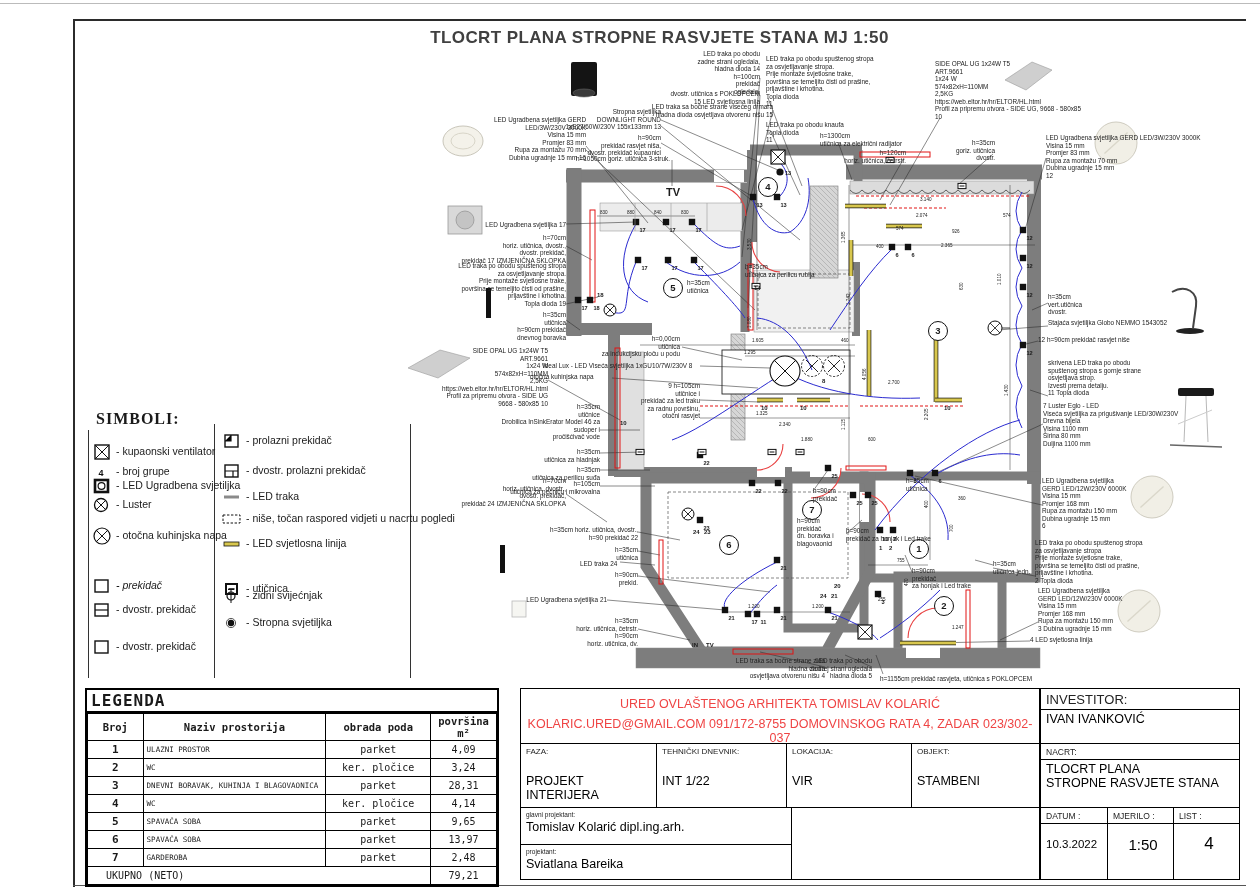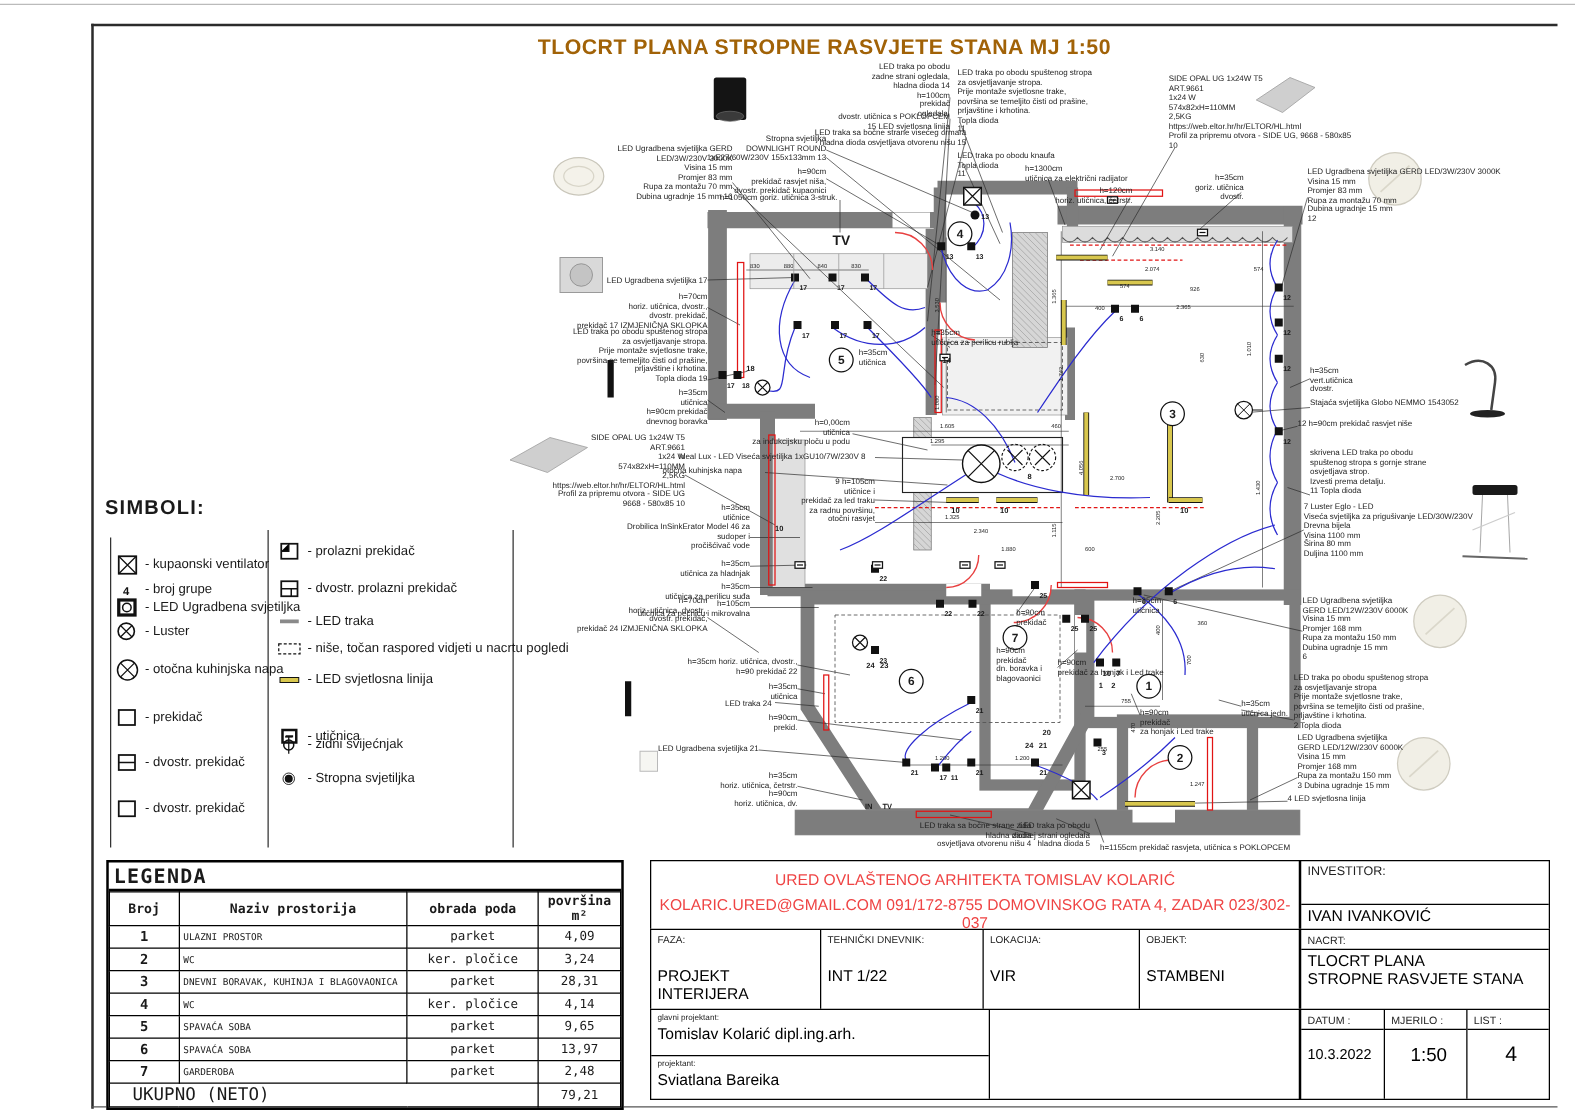--- a/index.html
+++ b/index.html
@@ -3,24 +3,24 @@
 <meta charset="utf-8">
 <style>
   html,body{margin:0;padding:0;}
   body{width:1260px;height:894px;position:relative;background:#fff;
        font-family:"Liberation Sans",sans-serif;overflow:hidden;color:#1a1a1a;}
   .frame-top{position:absolute;left:73px;top:19px;width:1173px;height:0;border-top:2.5px solid #2b2b2b;}
   .frame-left{position:absolute;left:73px;top:19px;width:0;height:868px;border-left:2px solid #2b2b2b;}
   .frame-bottom{position:absolute;left:73px;top:885px;width:1173px;height:0;border-top:1.5px solid #555;}
   .edge-top{position:absolute;left:0;top:3px;width:1260px;border-top:1px solid #bbb;}
   .sheet-title{position:absolute;left:73px;top:28px;width:1173px;text-align:center;
-      font-size:17px;font-weight:bold;letter-spacing:.4px;color:#a16207;}
+      font-size:17px;font-weight:bold;letter-spacing:.4px;color:#404040;}
   
   .symbols{position:absolute;left:84px;top:398px;width:330px;height:282px;}
-  .symbols h2{margin:0;font-family:Liberation Sans, sans-serif;font-size:16px;font-weight:bold;letter-spacing:1px;}
+  .symbols h2{margin:12px;font-family:Liberation Serif, serif;font-size:16px;font-weight:bold;letter-spacing:1px;}
   .sym-rule{position:absolute;width:0;border-left:1px solid #333;}
   .sym-item{position:absolute;font-size:10.5px;white-space:nowrap;}
   .sym-item svg{vertical-align:middle;margin-right:4px;}
   
   .ann{position:absolute;font-size:6.4px;line-height:1.18;white-space:pre-line;color:#222;z-index:5;}
   .ann.r{text-align:right;}
   
   .legend{position:absolute;left:85px;top:688px;width:410px;border:2px solid #000;background:#fff;font-family:"DejaVu Sans Mono",monospace;}
   .legend .ltitle{font-size:16px;font-weight:bold;padding:1px 4px;border-bottom:2px solid #000;letter-spacing:1px;}
   .legend table{border-collapse:collapse;width:100%;}
@@ -647,21 +647,21 @@
         <circle cx="9.5" cy="9" r="3.4" fill="none" stroke="#111" stroke-width="1.2"></circle>
       </svg><span>- LED Ugradbena svjetiljka</span></div>
     <div class="sym-item" style="left: 8px; top: 98px;"><svg width="20" height="18" viewBox="0 0 20 18">
         <circle cx="9" cy="9" r="6.5" fill="none" stroke="#111" stroke-width="1.3"></circle>
         <path d="M4.4,4.4 L13.6,13.6 M13.6,4.4 L4.4,13.6" stroke="#111"></path>
       </svg><span>- Luster</span></div>
     <div class="sym-item" style="left: 8px; top: 129px;"><svg width="20" height="18" viewBox="0 0 20 18">
         <circle cx="10" cy="9" r="8" fill="none" stroke="#111" stroke-width="1.2"></circle>
         <path d="M4.3,3.3 L15.7,14.7 M15.7,3.3 L4.3,14.7" stroke="#111"></path>
       </svg><span>- otočna kuhinjska napa</span></div>
-    <div class="sym-item" style="left: 8px; top: 167px;"><svg width="20" height="18" viewBox="0 0 20 18">
+    <div class="sym-item" style="left: 8px; top: 179px; font-style: italic;"><svg width="20" height="18" viewBox="0 0 20 18">
         <rect x="3" y="3" width="13" height="12" fill="none" stroke="#111" stroke-width="1.4"></rect>
       </svg><span>- prekidač</span></div>
     <div class="sym-item" style="left: 8px; top: 203px;"><svg width="20" height="18" viewBox="0 0 20 18">
         <rect x="3" y="3" width="13" height="12" fill="none" stroke="#111" stroke-width="1.4"></rect>
         <path d="M3,9 L16,9" stroke="#111" stroke-width="1.2"></path>
       </svg><span>- dvostr. prekidač</span></div>
     <div class="sym-item" style="left: 8px; top: 240px;"><svg width="20" height="18" viewBox="0 0 20 18">
         <rect x="3" y="3" width="13" height="12" fill="none" stroke="#111" stroke-width="1.4"></rect>
       </svg><span>- dvostr. prekidač</span></div>
     <div class="sym-item" style="left: 138px; top: 34px;"><svg width="20" height="18" viewBox="0 0 20 18">
@@ -742,21 +742,21 @@
           <td class="c">parket</td>
           <td class="c">13,97</td>
         </tr>
         <tr>
           <td class="num">7</td>
           <td class="name">GARDEROBA</td>
           <td class="c">parket</td>
           <td class="c">2,48</td>
         </tr>
         <tr>
-          <td colspan="3" style="font-size:14px;padding-left:18px">UKUPNO (NETO)</td>
+          <td colspan="3" style="font-size:10px;padding-left:18px">UKUPNO (NETO)</td>
           <td class="c">79,21</td>
         </tr>
       </tbody>
     </table>
 </div>
 
 <div class="tblock" style="left:520px;top:688px;width:520px;height:57px;">
   <div class="office" style="margin-top:8px">URED OVLAŠTENOG ARHITEKTA TOMISLAV KOLARIĆ</div>
   <div class="office" style="margin-top:6px">KOLARIC.URED@GMAIL.COM 091/172-8755 DOMOVINSKOG  RATA 4, ZADAR 023/302-037</div>
 </div>
@@ -783,21 +783,21 @@
     <div class="tb-label" style="font-size:6.5px">glavni projektant:</div>
     <div class="tb-val">Tomislav Kolarić dipl.ing.arh.</div>
   </div>
   <div style="position:absolute;left:0;top:37px;width:270px;height:36px;box-sizing:border-box">
     <div class="tb-label" style="font-size:6.5px">projektant:</div>
     <div class="tb-val">Sviatlana Bareika</div>
   </div>
   <div style="position:absolute;left:270px;top:0;width:250px;height:100%;border-left:1.5px solid #000;box-sizing:border-box"></div>
 </div>
 <div class="tblock" style="left:1040px;top:688px;width:200px;height:57px;">
-  <div class="tb-label" style="font-size:10px;border-bottom:1px solid #000;padding-bottom:20px">INVESTITOR:</div>
+  <div class="tb-label" style="font-size:13px;border-bottom:1px solid #000;padding-bottom:2px">INVESTITOR:</div>
   <div class="tb-val">IVAN IVANKOVIĆ</div>
 </div>
 <div class="tblock" style="left:1040px;top:743px;width:200px;height:66px;">
   <div class="tb-label" style="font-size:8.5px;border-bottom:1px solid #000;padding-bottom:2px">NACRT:</div>
   <div class="tb-val" style="white-space:pre-line">TLOCRT PLANA
 STROPNE RASVJETE STANA</div>
 </div>
 <div class="tblock" style="left:1040px;top:807px;width:200px;height:73px;">
   <div class="cell nob" style="left:0;top:0;width:66px;height:100%">
     <div class="tb-label" style="font-size:8.5px;border-bottom:1px solid #000;padding-bottom:2px">DATUM :</div>

